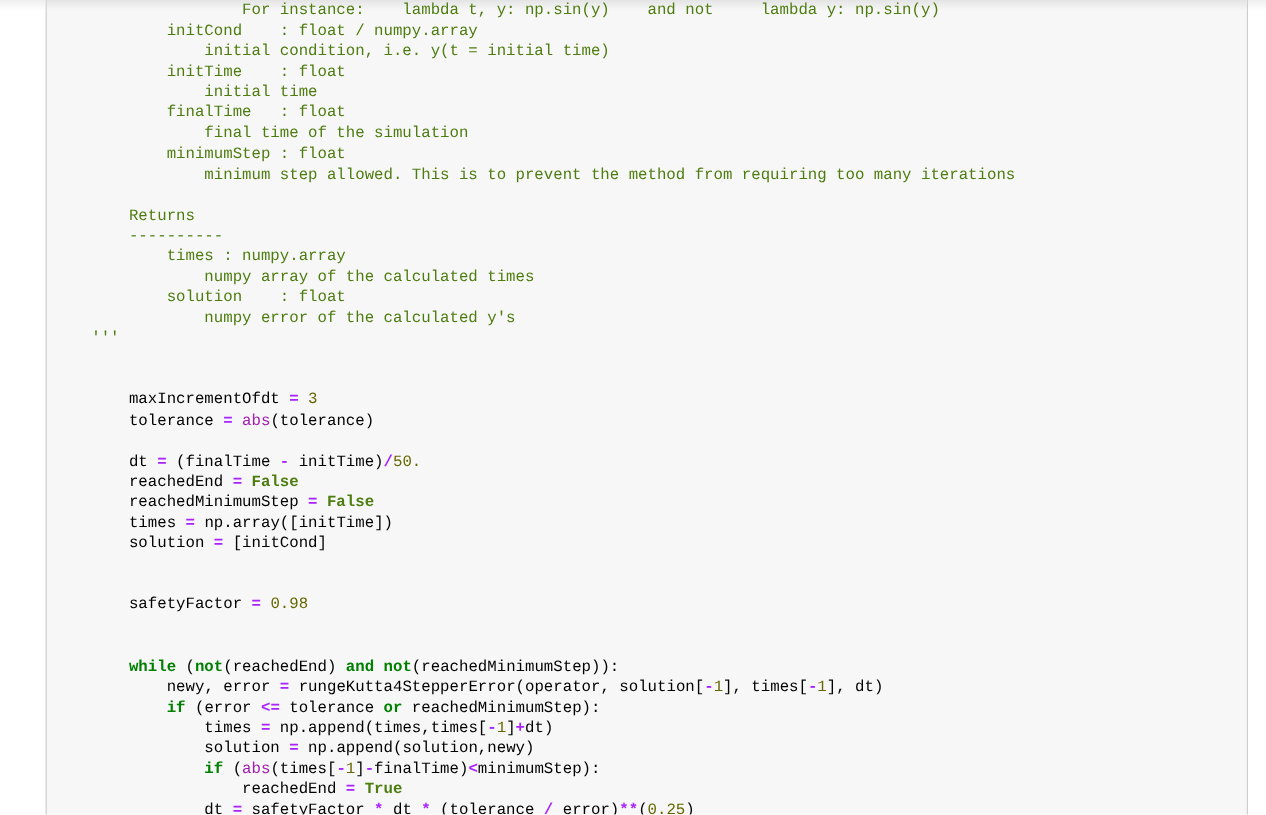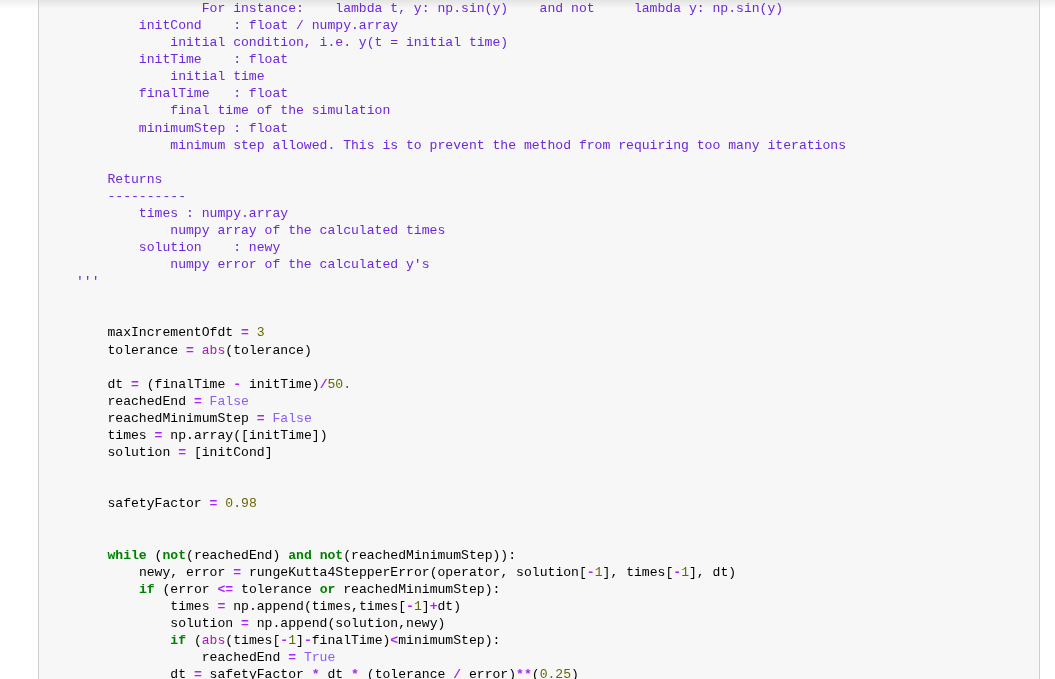--- a/index.html
+++ b/index.html
@@ -74,23 +74,23 @@
     font-family: "Liberation Mono", "DejaVu Sans Mono", monospace;
     font-size: 13.1px;
     line-height: 17.08px;
     letter-spacing: 0px;
     color: #000000;
     white-space: pre;
     tab-size: 4;
   }
 
   
-  .s  { color: #6d28d9; }                         
+  .s  { color: #4d7c0f; }                         
   .k  { color: #008000; font-weight: bold; margin-top: 20px; }      
-  .kc { color: #8b5cf6; font-weight: normal; margin-top: 12px; }      
+  .kc { color: #4d7c0f; font-weight: bold; margin-top: 12px; }      
   .nb { color: #a21caf; text-align: right; }                         
   .o  { color: #AA22FF; font-weight: bold; }      
   .mi { color: #666600; }                         
   .mf { color: #666600; }                         
   .p  { color: #000000; }                         
   .n  { color: #000000; }                         
 </style>
 </head>
 <body>
 
@@ -109,21 +109,21 @@
 <span class="s">            initial time</span>
 <span class="s">        finalTime   : float</span>
 <span class="s">            final time of the simulation</span>
 <span class="s">        minimumStep : float</span>
 <span class="s">            minimum step allowed. This is to prevent the method from requiring too many iterations</span>
 <span class="s"></span>
 <span class="s">    Returns</span>
 <span class="s">    ----------</span>
 <span class="s">        times : numpy.array</span>
 <span class="s">            numpy array of the calculated times</span>
-<span class="s">        solution    : newy</span>
+<span class="s">        solution    : float</span>
 <span class="s">            numpy error of the calculated y's</span>
 <span class="s">'''</span>
 
 
     <span class="n">maxIncrementOfdt</span> <span class="o">=</span> <span class="mi">3</span>
     <span class="n">tolerance</span> <span class="o">=</span> <span class="nb">abs</span><span class="p">(</span><span class="n">tolerance</span><span class="p">)</span>
 
     <span class="n">dt</span> <span class="o">=</span> <span class="p">(</span><span class="n">finalTime</span> <span class="o">-</span> <span class="n">initTime</span><span class="p">)</span><span class="o">/</span><span class="mf">50.</span>
     <span class="n">reachedEnd</span> <span class="o">=</span> <span class="kc">False</span>
     <span class="n">reachedMinimumStep</span> <span class="o">=</span> <span class="kc">False</span>

